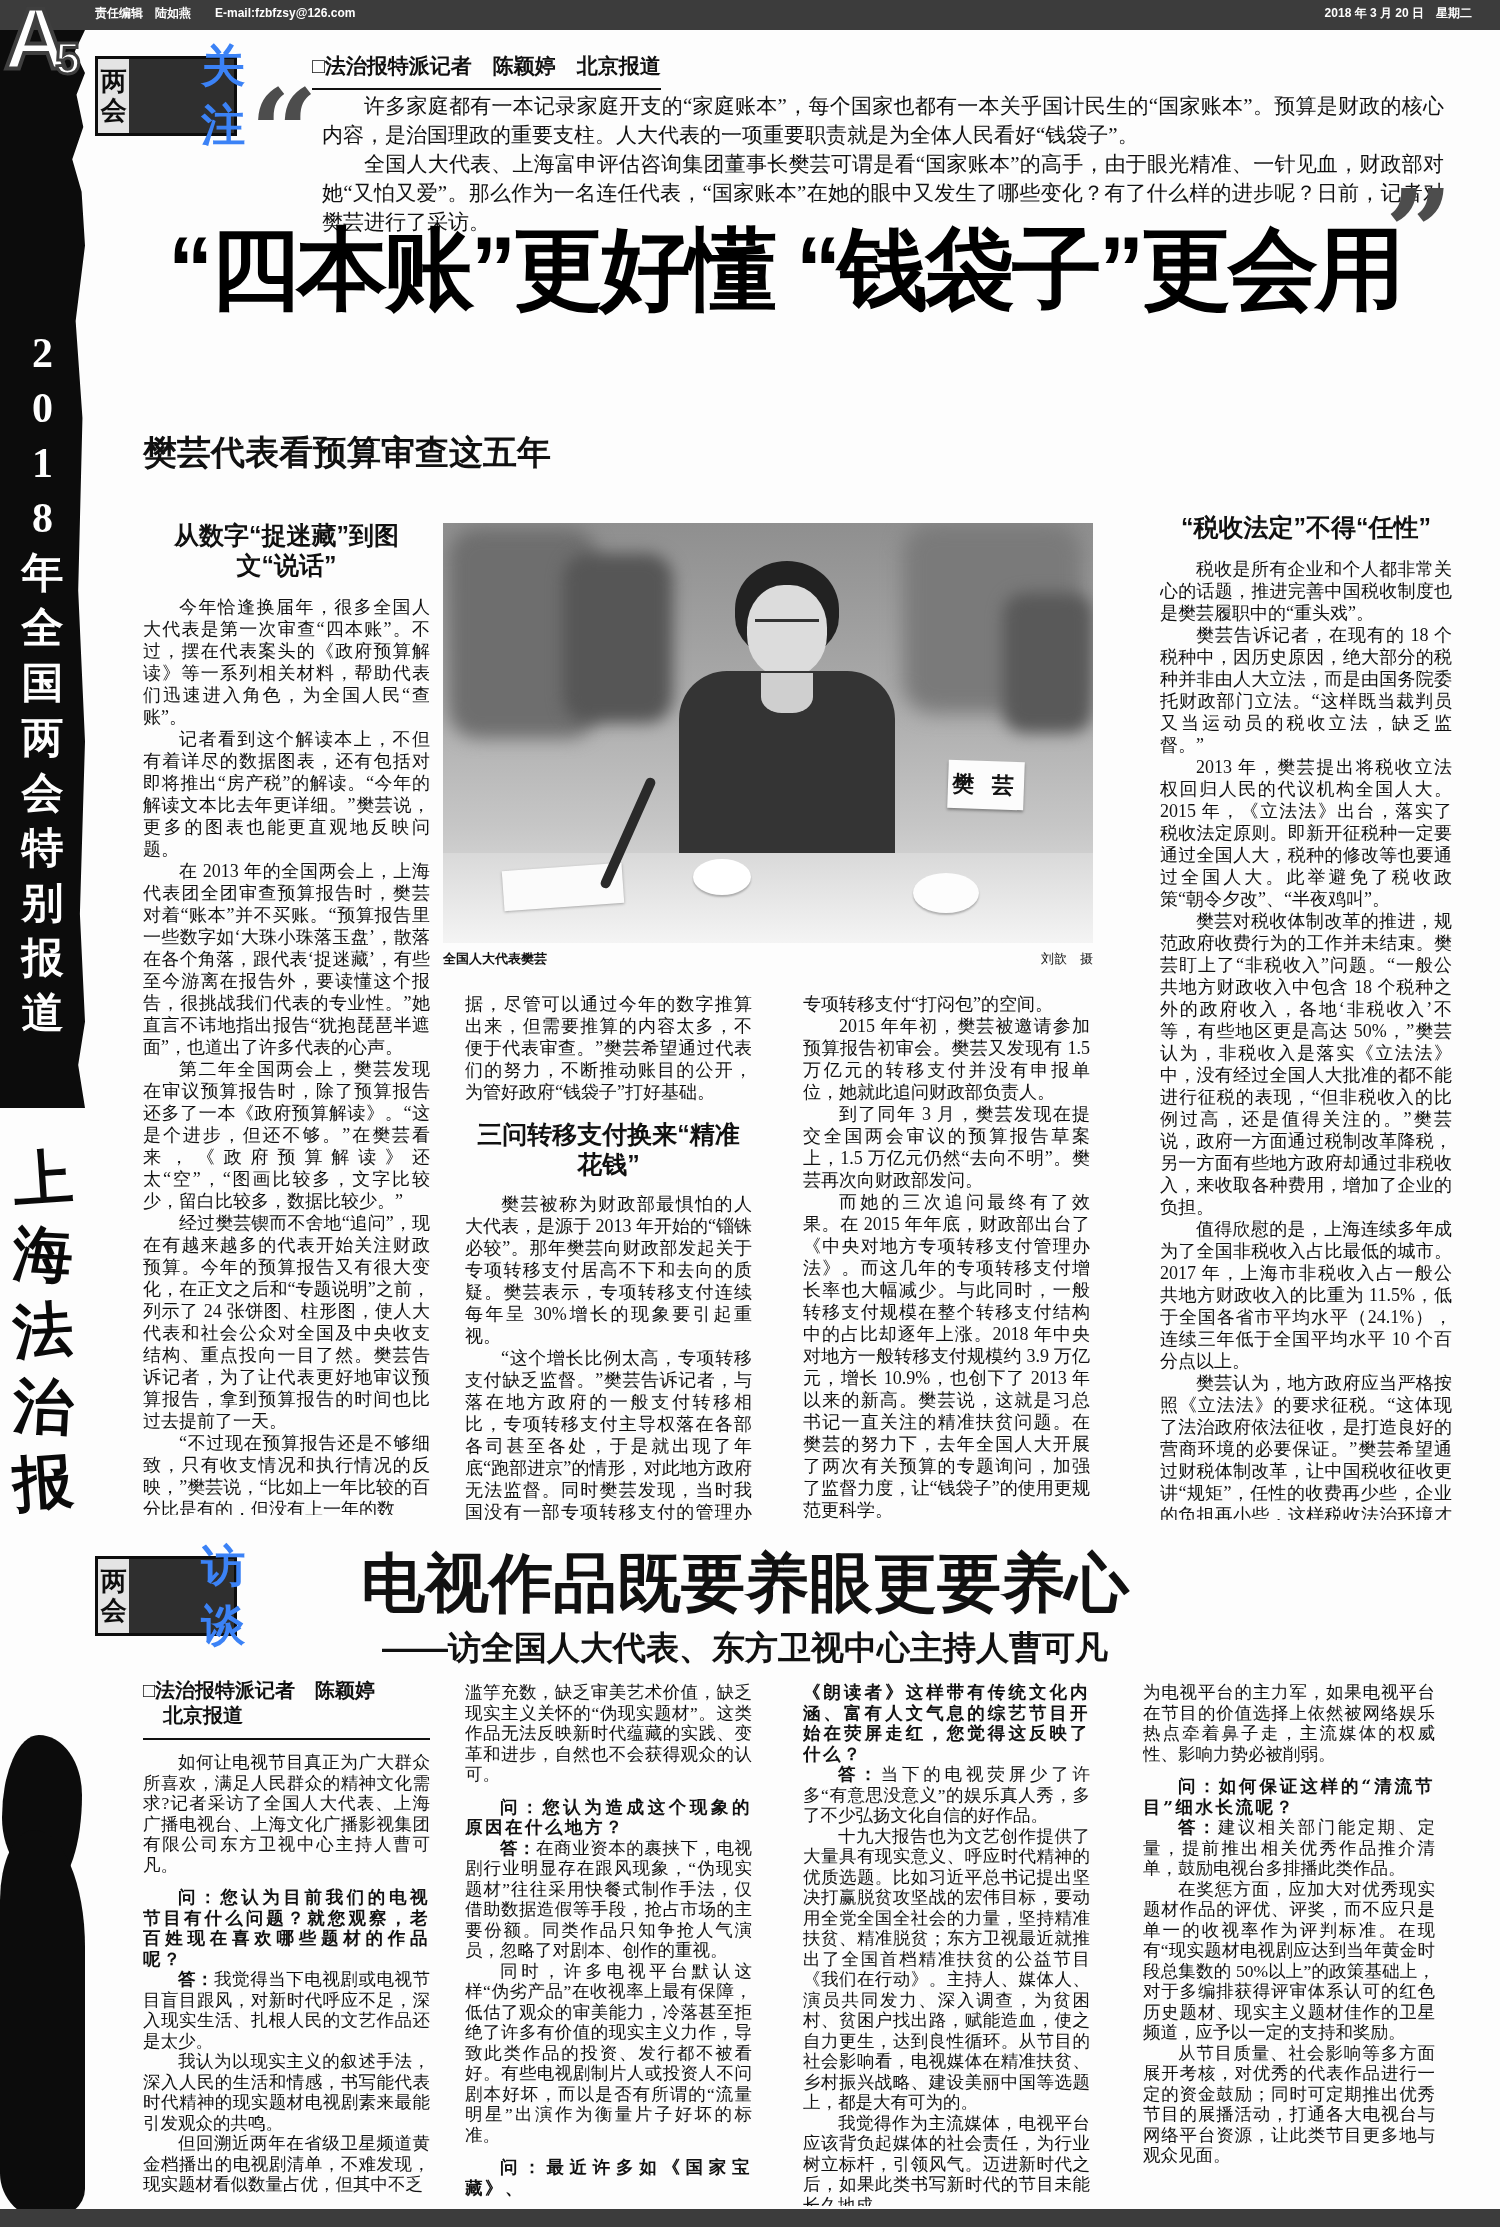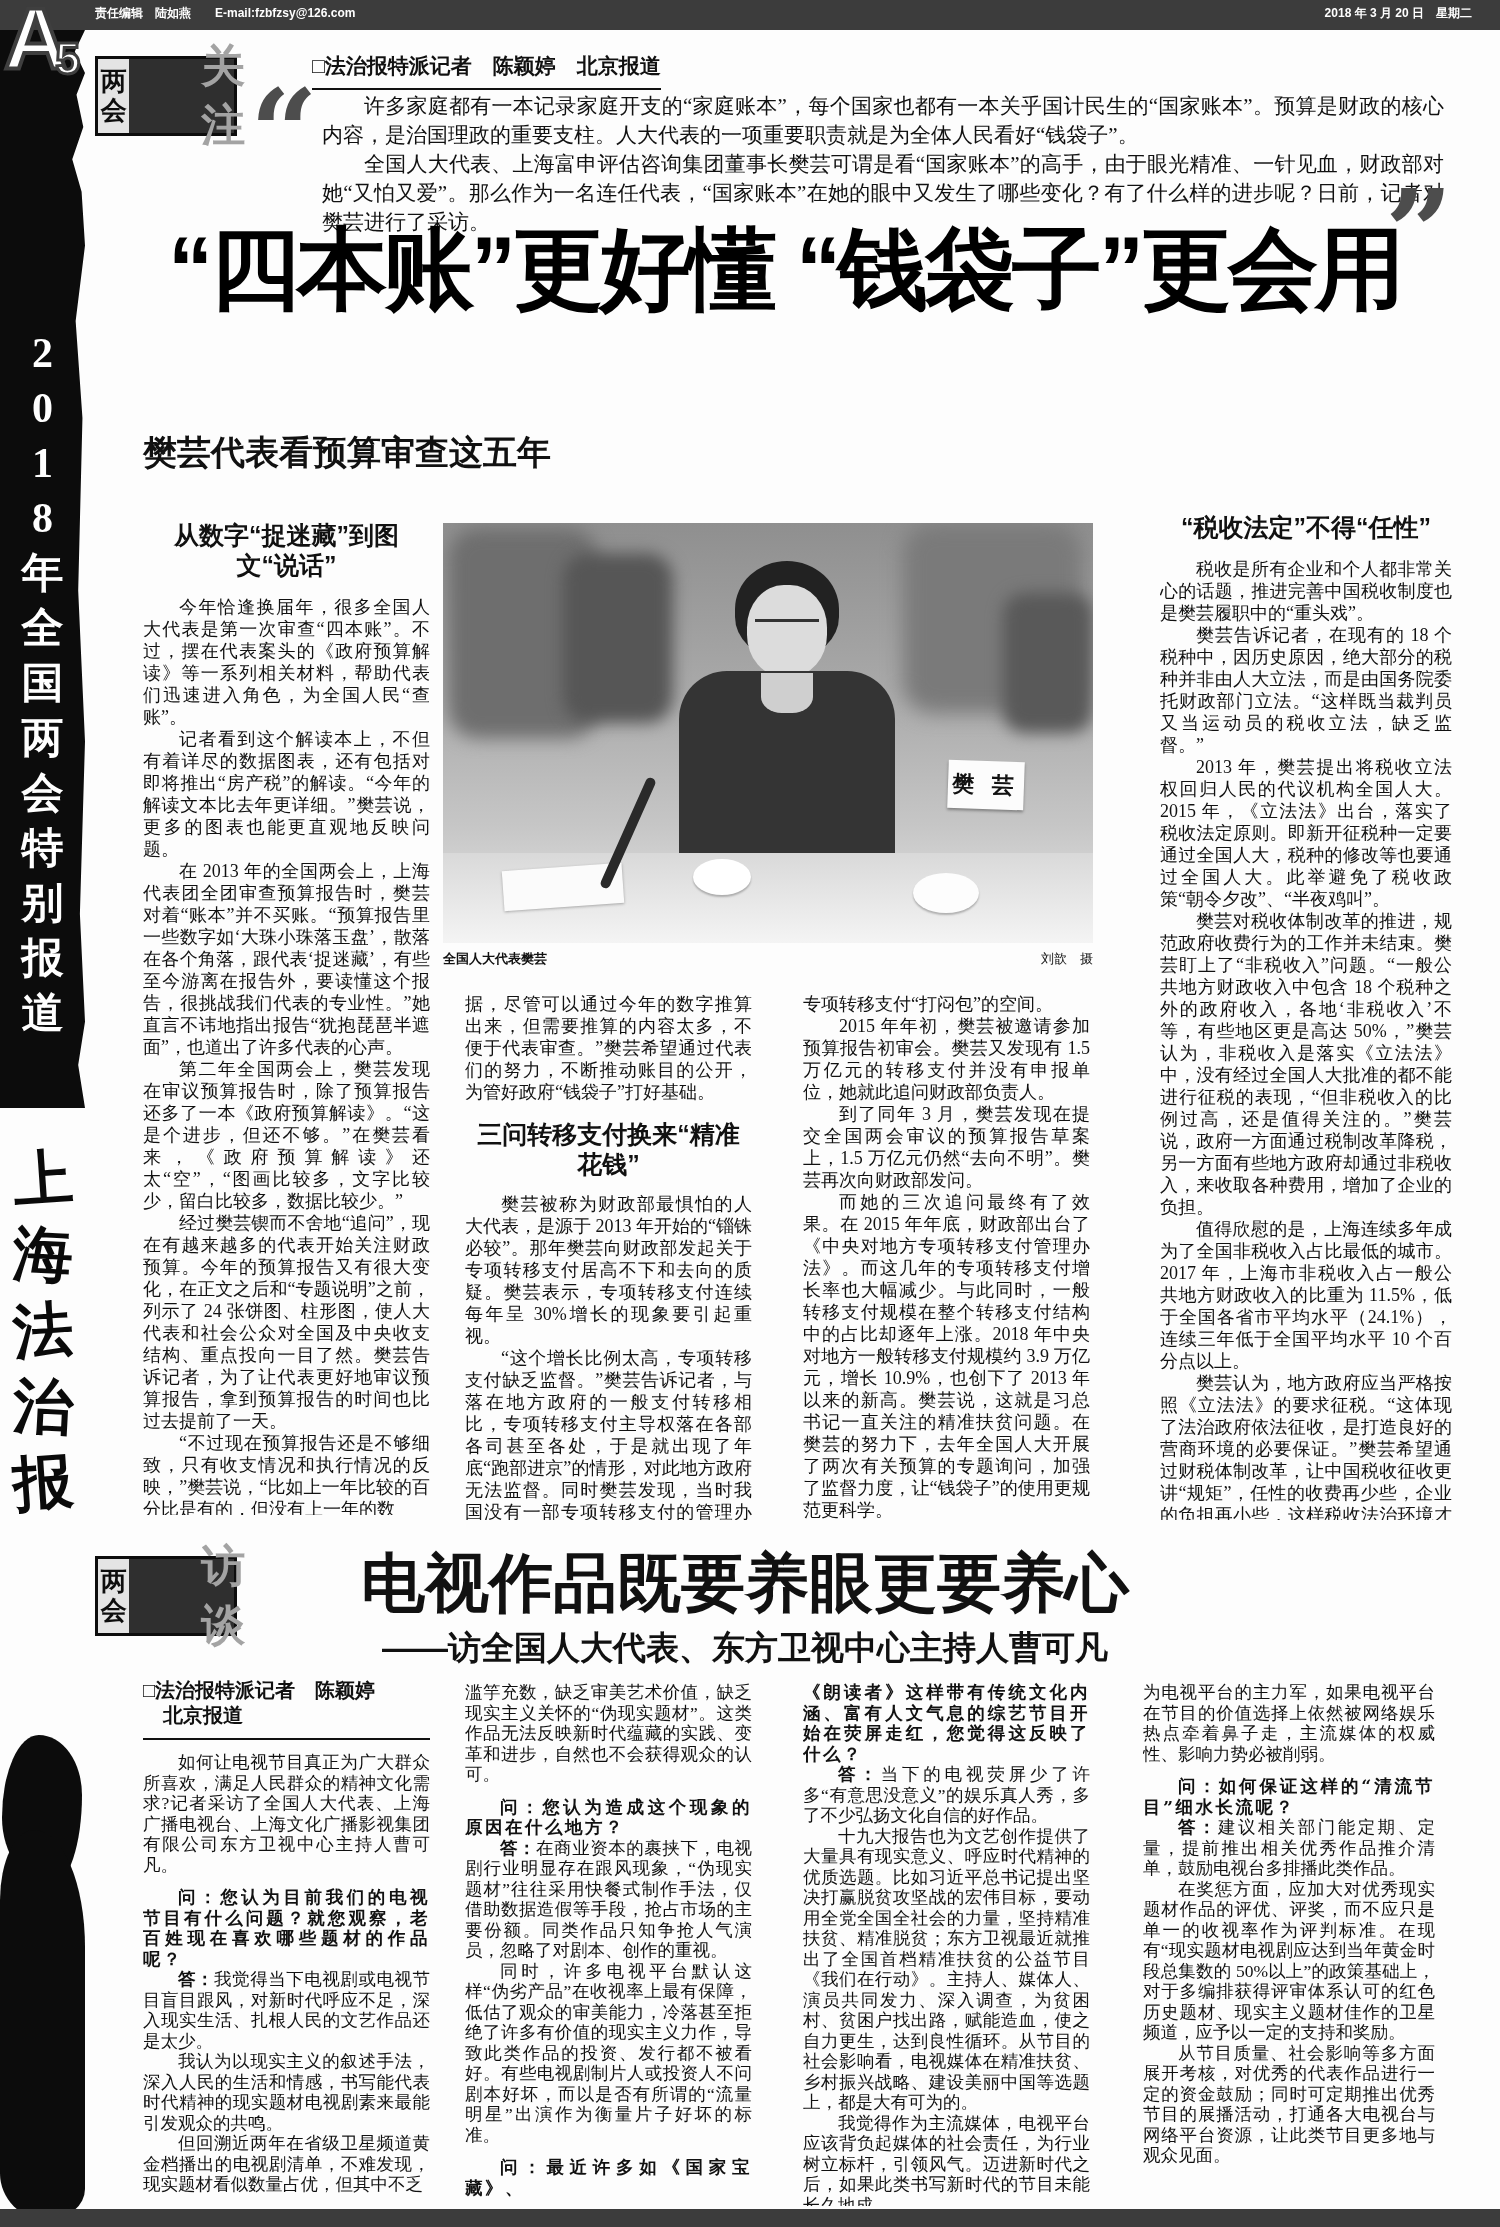--- a/index.html
+++ b/index.html
@@ -32,21 +32,21 @@
   .blob1{left:2px;top:1735px;width:80px;height:150px;border-radius:46% 54% 38% 62%/55% 40% 60% 45%;}
   .blob2{left:0;top:1830px;width:85px;height:390px;border-radius:40% 60% 45% 55%/18% 30% 8% 12%;}
   
   .badge{position:absolute;width:142px;height:80px;background:#2f2f2f;border:3px solid #0d0d0d;
          display:flex;box-sizing:border-box;font-family:"Liberation Sans",sans-serif;gap:34px;}
   .badge .bl{width:46px;background:#e4e4e4;color:#0d0d0d;font-weight:900;font-size:26px;
      line-height:1.1;display:flex;align-items:center;justify-content:center;text-align:center;
      word-break:break-all;padding:2px;}
   .badge .bl span{display:inline-block;width:1.05em;}
   .badge .bbar{width:10px;background:#0d0d0d;margin:5px 2px;}
-  .badge .br{flex:1;color:#a3a3a3;font-weight:900;font-size:44px;display:flex;align-items:center;
+  .badge .br{flex:1;color:#3b82f6;font-weight:900;font-size:44px;display:flex;align-items:center;
      justify-content:center;letter-spacing:1px;}
   
   .quote{position:absolute;font-family:"DejaVu Serif",serif;color:#4d4d4d;font-weight:bold;
          font-size:118px;line-height:0.6;}
   .byline1{position:absolute;left:312px;top:52px;font-weight:bold;font-size:21px;
            border-bottom:2px solid #111;padding-bottom:8px;}
   .intro{position:absolute;left:322px;top:92px;width:1122px;font-size:21px;line-height:29px;
          text-align:justify;}
   .intro p{margin:0;text-indent:2em;}
   .headline1{position:absolute;left:90px;top:218px;width:1390px;text-align:center;

